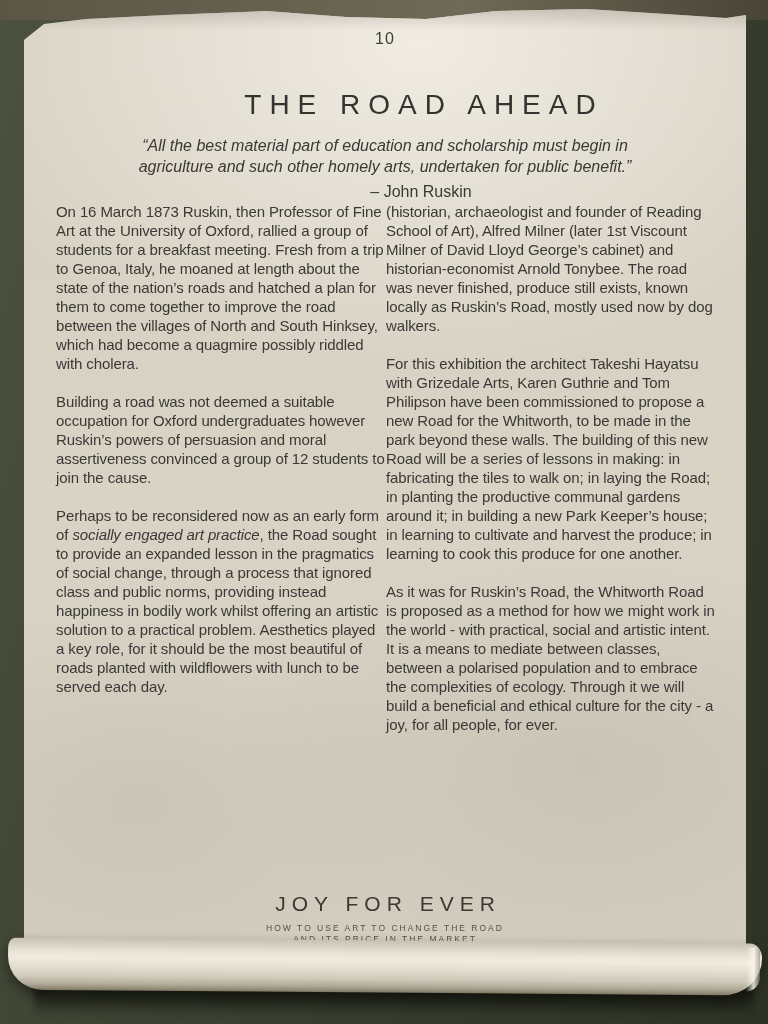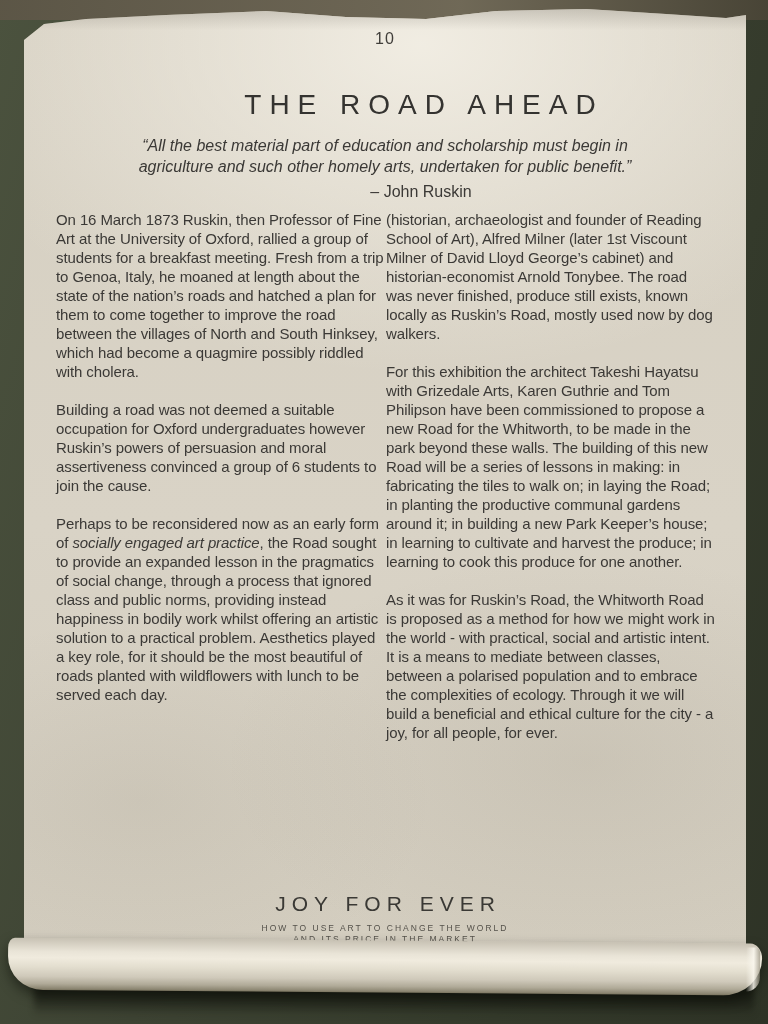--- a/index.html
+++ b/index.html
@@ -42,21 +42,21 @@
   }
   .quote {
     position:absolute; top:129px; left:92px; right:92px; text-align:center;
     font-style:italic; font-size:16px; line-height:21px; color:#3b3936; margin:0;
   }
   .attribution {
     position:absolute; top:177px; left:0; width:100%; text-align:center;
     font-size:16px; color:#3b3936; margin:0;padding-left:36px;
   }
   .columns {
-    position:absolute; top:204px; left:32px; right:30px;
+    position:absolute; top:196px; left:32px; right:30px;
     display:flex; 
   }
   .col { flex:1; min-width:0; }
   .col p {
     margin:0 0 19px 0; font-size:15px; line-height:19px;
     letter-spacing:-0.1px; color:#3b3936;
   }
   .col p em { font-style:italic; }
   .poster-footer {
     position:absolute; top:886px; left:0; width:100%; text-align:center;
@@ -102,33 +102,33 @@
     <div class="chapter">10</div>
 
     <h1 class="title">THE ROAD AHEAD</h1>
 
     <p class="quote">“All the best material part of education and scholarship must begin in agriculture and such other homely arts, undertaken for public benefit.”</p>
     <p class="attribution">– John Ruskin</p>
 
     <div class="columns">
       <div class="col">
         <p>On 16 March 1873 Ruskin, then Professor of Fine Art at the University of Oxford, rallied a group of students for a breakfast meeting. Fresh from a trip to Genoa, Italy, he moaned at length about the state of the nation’s roads and hatched a plan for them to come together to improve the road between the villages of North and South Hinksey, which had become a quagmire possibly riddled with cholera.</p>
-        <p>Building a road was not deemed a suitable occupation for Oxford undergraduates however Ruskin’s powers of persuasion and moral assertiveness convinced a group of 6 students to join the cause.</p>
+        <p>Building a road was not deemed a suitable occupation for Oxford undergraduates however Ruskin’s powers of persuasion and moral assertiveness convinced a group of 12 students to join the cause.</p>
         <p><span>Perhaps to be reconsidered now as an early form of </span><em>socially engaged art practice</em><span>, the Road sought to provide an expanded lesson in the pragmatics of social change, through a process that ignored class and public norms, providing instead happiness in bodily work whilst offering an artistic solution to a practical problem. Aesthetics played a key role, for it should be the most beautiful of roads planted with wildflowers with lunch to be served each day.</span></p>
       </div>
       <div class="col">
         <p>(historian, archaeologist and founder of Reading School of Art), Alfred Milner (later 1st Viscount Milner of David Lloyd George’s cabinet) and historian-economist Arnold Tonybee. The road was never finished, produce still exists, known locally as Ruskin’s Road, mostly used now by dog walkers.</p>
         <p>For this exhibition the architect Takeshi Hayatsu with Grizedale Arts, Karen Guthrie and Tom Philipson have been commissioned to propose a new Road for the Whitworth, to be made in the park beyond these walls. The building of this new Road will be a series of lessons in making: in fabricating the tiles to walk on; in laying the Road; in planting the productive communal gardens around it; in building a new Park Keeper’s house; in learning to cultivate and harvest the produce; in learning to cook this produce for one another.</p>
         <p>As it was for Ruskin’s Road, the Whitworth Road is proposed as a method for how we might work in the world - with practical, social and artistic intent. It is a means to mediate between classes, between a polarised population and to embrace the complexities of ecology. Through it we will build a beneficial and ethical culture for the city - a joy, for all people, for ever.</p>
       </div>
     </div>
 
     <div class="poster-footer">
       <div class="series-title">JOY FOR EVER</div>
-      <div class="series-subtitle">HOW TO USE ART TO CHANGE THE WORLD</div>
+      <div class="series-subtitle">HOW TO USE ART TO CHANGE THE ROAD</div>
       <div class="series-subtitle">AND ITS PRICE IN THE MARKET</div>
     </div>
 
   </div>
 
   <div class="floor-shadow"></div>
   <div class="roll"></div>
 
 </div>
 

